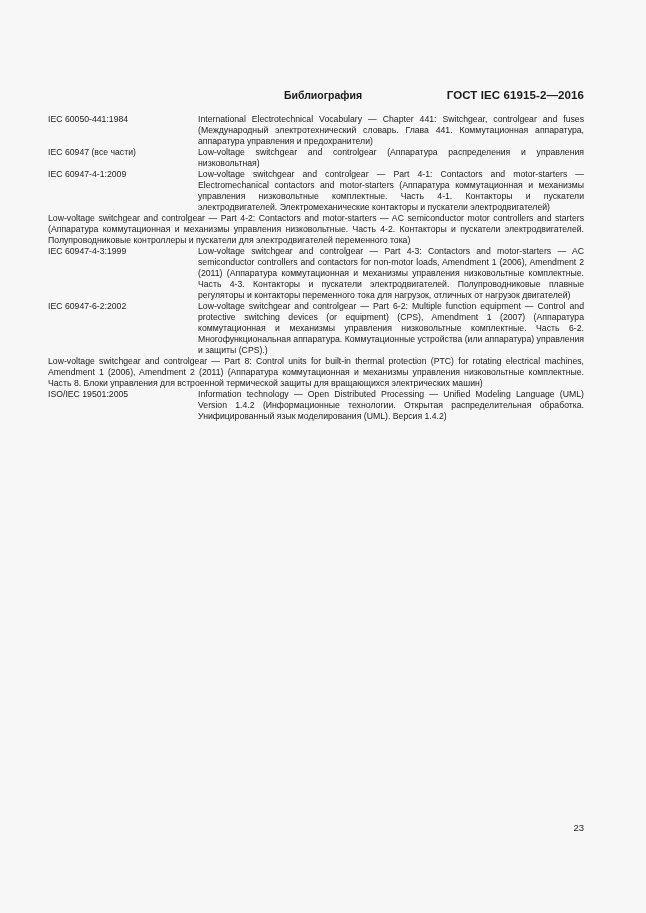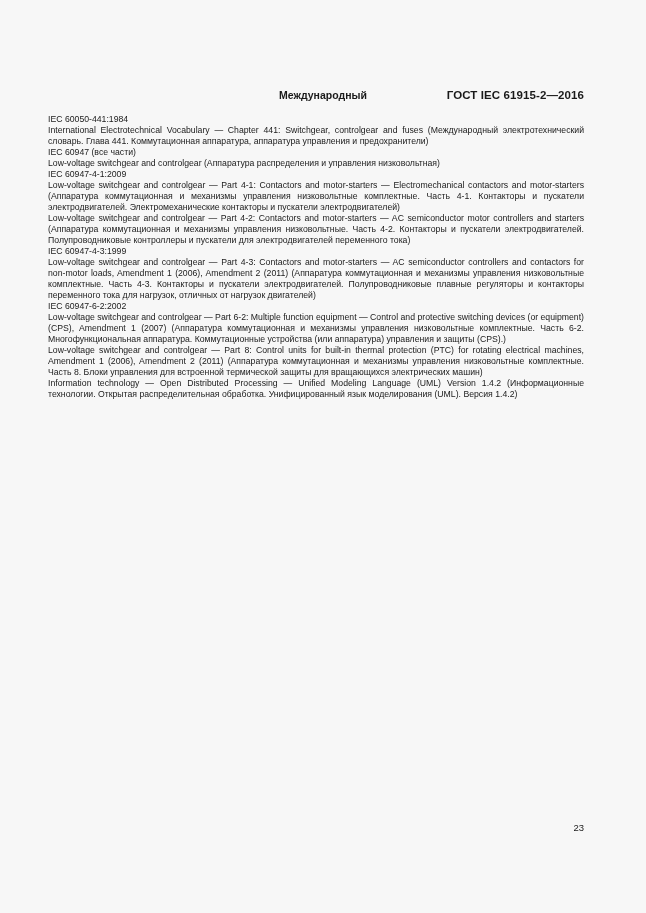--- a/index.html
+++ b/index.html
@@ -16,40 +16,40 @@
     font-size: 11.5px; font-weight: bold; letter-spacing: 0.1px; margin-top: 28px;
   }
   .title {
     position: absolute; top: 89px; left: 0; width: 646px;
     text-align: center; font-size: 10.5px; font-weight: bold;
   }
   .biblio {
     position: absolute; top: 114px; left: 48px; width: 536px;
   }
   .entry {
-    display: flex; font-size: 8.7px; line-height: 11px; flex-direction: column;
+    display: flex; font-size: 8.7px; line-height: 11px;
   }
   .ref {
     width: 150px; flex: none;
   }
   .desc {
     flex: 1; text-align: justify;
   }
   .page-num {
     position: absolute; top: 822px; right: 62px;
     font-size: 9.5px;
     text-align: right;
   }
 </style>
 </head>
 <body>
 
 <div class="header-code">ГОСТ IEC 61915-2—2016</div>
 
-<div class="title">Международный</div>
+<div class="title">Библиография</div>
 
 <div class="biblio">
   <div class="entry">
     <div class="ref">IEC 60050-441:1984</div>
     <div class="desc">International Electrotechnical Vocabulary — Chapter 441: Switchgear, controlgear and fuses (Международный электротехнический словарь. Глава 441. Коммутационная аппаратура, аппаратура управления и предохранители)</div>
   </div>
   <div class="entry">
     <div class="ref">IEC 60947 (все части)</div>
     <div class="desc">Low-voltage switchgear and controlgear (Аппаратура распределения и управления низковольтная)</div>
   </div>
@@ -65,17 +65,18 @@
     <div class="desc">Low-voltage switchgear and controlgear — Part 4-3: Contactors and motor-starters — AC semiconductor controllers and contactors for non-motor loads, Amendment 1 (2006), Amendment 2 (2011) (Аппаратура коммутационная и механизмы управления низковольтные комплектные. Часть 4-3. Контакторы и пускатели электродвигателей. Полупроводниковые плавные регуляторы и контакторы переменного тока для нагрузок, отличных от нагрузок двигателей)</div>
   </div>
   <div class="entry">
     <div class="ref">IEC 60947-6-2:2002</div>
     <div class="desc">Low-voltage switchgear and controlgear — Part 6-2: Multiple function equipment — Control and protective switching devices (or equipment) (CPS), Amendment 1 (2007) (Аппаратура коммутационная и механизмы управления низковольтные комплектные. Часть 6-2. Многофункциональная аппаратура. Коммутационные устройства (или аппаратура) управления и защиты (CPS).)</div>
   </div>
   <div class="entry">
     <div class="desc">Low-voltage switchgear and controlgear — Part 8: Control units for built-in thermal protection (PTC) for rotating electrical machines, Amendment 1 (2006), Amendment 2 (2011) (Аппаратура коммутационная и механизмы управления низковольтные комплектные. Часть 8. Блоки управления для встроенной термической защиты для вращающихся электрических машин)</div>
   </div>
   <div class="entry">
+    <div class="ref">ISO/IEC 19501:2005</div>
     <div class="desc">Information technology — Open Distributed Processing — Unified Modeling Language (UML) Version 1.4.2 (Информационные технологии. Открытая распределительная обработка. Унифицированный язык моделирования (UML). Версия 1.4.2)</div>
   </div>
 </div>
 
 <div class="page-num">23</div>
 
 </body></html>

